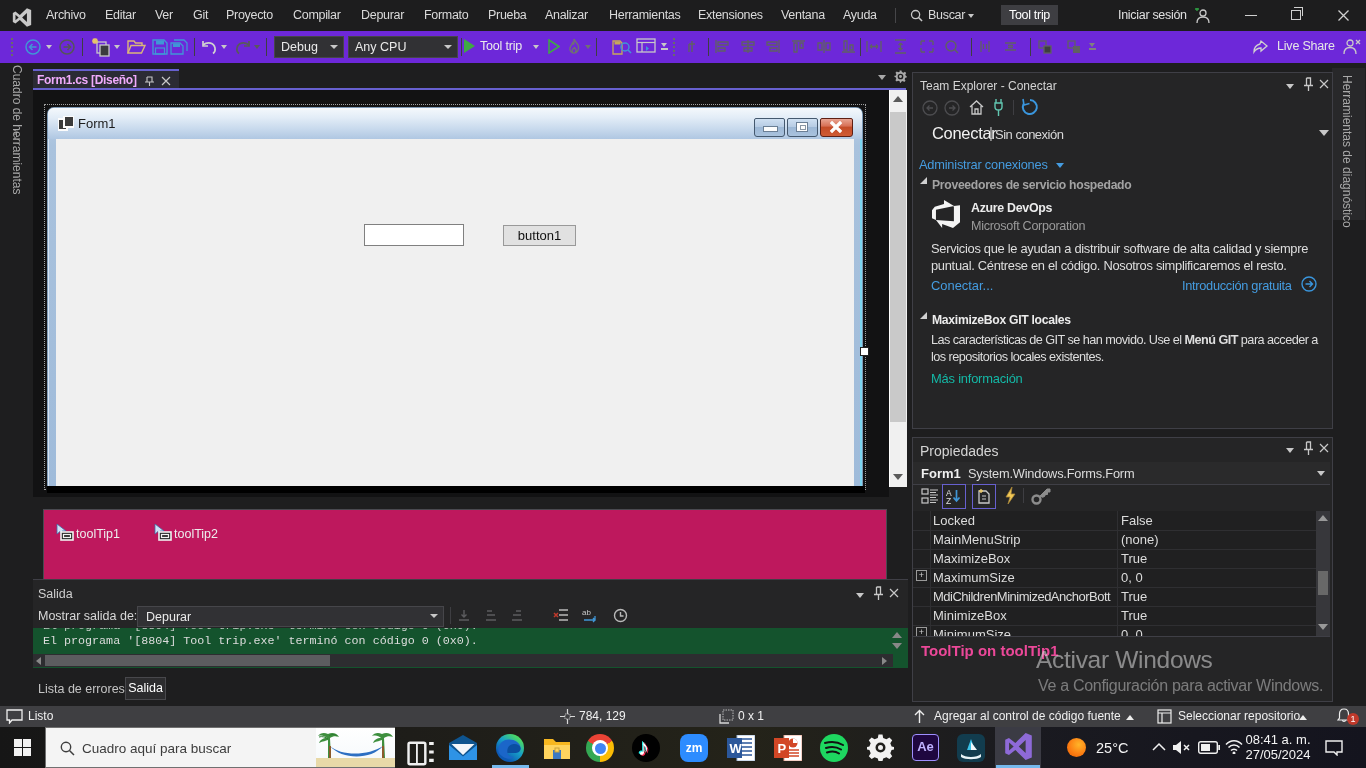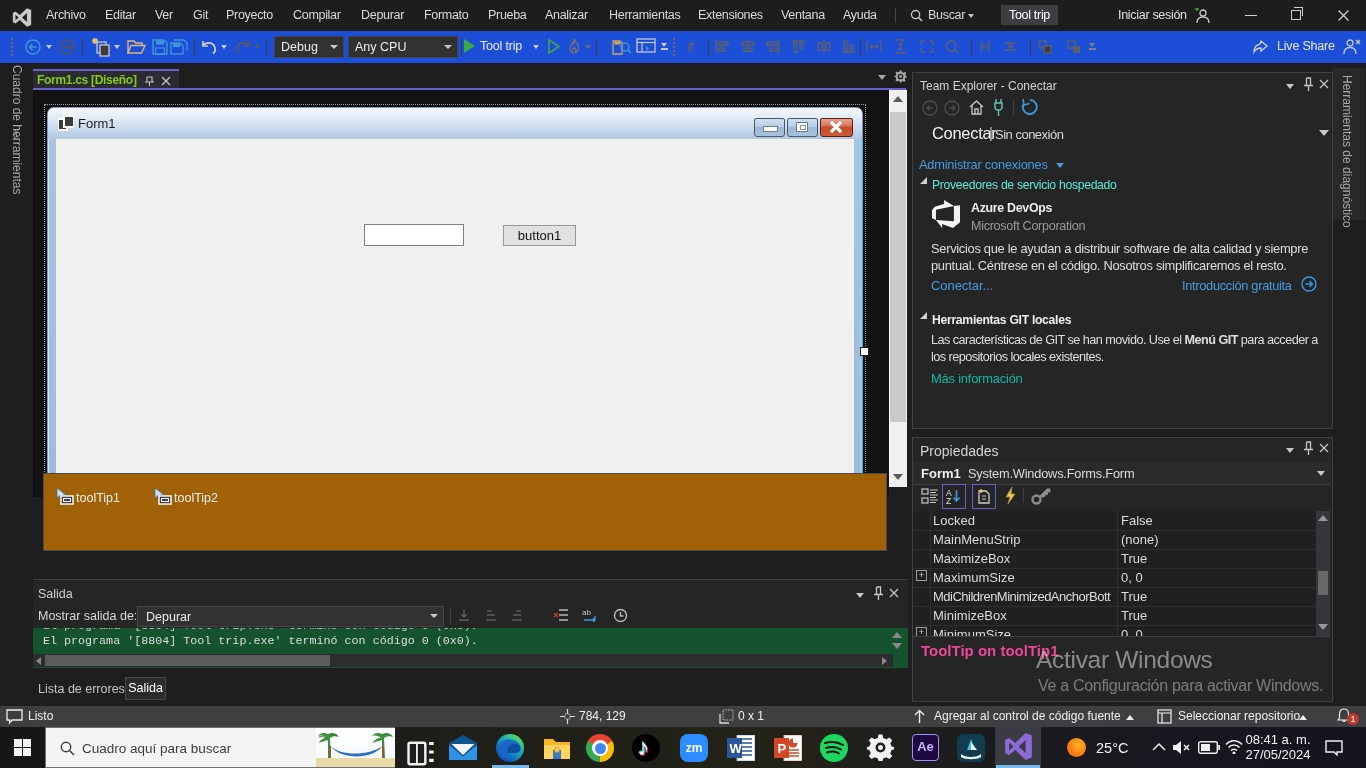--- a/index.html
+++ b/index.html
@@ -2,40 +2,40 @@
 <html><head>
 <meta charset="utf-8">
 <style>
 html,body{margin:0;padding:0;}
 body{width:1366px;height:768px;overflow:hidden;background:#1e1e1f;font-family:"Liberation Sans",sans-serif;position:relative;}
 .abs{position:absolute;}
 #root{position:absolute;left:0;top:0;width:1366px;height:768px;}
 
 #menubar{left:0;top:0;width:1366px;height:31px;background:#1d1d1e;color:#d6d6d6;}
 .menuitem{position:absolute;top:0;height:31px;line-height:31px;font-size:12.5px;letter-spacing:-0.3px;color:#dadada;}
-#toolbar{left:0;top:31px;width:1366px;height:32px;background:#1d4ed8;}
+#toolbar{left:0;top:31px;width:1366px;height:32px;background:#6d28d9;}
 .combo{position:absolute;background:#313134;border:1px solid #46464a;color:#eaeaea;font-size:12.5px;line-height:20px;}
 .combo .arr{position:absolute;right:5px;top:8px;width:0;height:0;border-left:4px solid transparent;border-right:4px solid transparent;border-top:4px solid #c8c8c8;}
 .tsep{position:absolute;top:7px;width:1px;height:18px;background:#3e3e42;}
 .grip{position:absolute;width:4px;height:20px;top:6px;background-image:radial-gradient(circle,#6a6a6a 0.9px,transparent 1px);background-size:4px 4px;}
 
 .vstrip{color:#b8b8b8;font-size:12px;letter-spacing:0px;}
 .vtext{writing-mode:vertical-rl;}
 #tabrow{left:33px;top:63px;width:875px;height:26px;background:#1e1e1f;}
-#tab1{position:absolute;left:0px;top:6px;width:146px;height:20px;background:#2b2b34;border-top:2px solid #6760cf;color:#84cc16;font-weight:bold;font-size:12.5px;}
+#tab1{position:absolute;left:0px;top:6px;width:146px;height:20px;background:#2b2b34;border-top:2px solid #6760cf;color:#f0abfc;font-weight:bold;font-size:12.5px;}
 #purpleline{left:33px;top:88px;width:873px;height:2px;background:#6760cf;}
 #designer{left:33px;top:90px;width:856px;height:407px;background:#121213;overflow:hidden;}
 #vscroll{left:889px;top:90px;width:17px;height:397px;background:#f0f0f0;border-left:1px solid #fff;}
 
 #formwin{position:absolute;left:15px;top:18px;width:814px;height:378px;background:linear-gradient(180deg,#bdd0e7 0%,#a9c2dd 10%,#9fbbda 100%);border-radius:6px 6px 0 0;box-shadow:0 0 0 1px #7d99b5, inset 0 1px 0 #eef4fa, inset 1px 0 0 #d7e4f2, inset -2px 0 0 #7cd4f0;}
 #formtitle{position:absolute;left:0;top:0;width:100%;height:31px;color:#1c1c1c;font-size:13px;background:linear-gradient(180deg,#f4f8fc 0%,#e3edf7 30%,#c6d8ec 70%,#afc7e2 100%);border-radius:6px 6px 0 0;}
 #formclient{position:absolute;left:8px;top:31px;right:8px;bottom:0;background:#f0f0f0;}
 .winbtn{position:absolute;top:10px;height:17px;border-radius:2px 2px 3px 3px;border:1px solid #44586e;}
 
-#tray{left:43px;top:473px;width:842px;height:76px;background:#a16207;border:1px solid #4a4a50;}
+#tray{left:43px;top:509px;width:842px;height:76px;background:#be185d;border:1px solid #4a4a50;}
 
 #salida{left:33px;top:579px;width:875px;height:89px;background:#252526;border-top:1px solid #3f3f46;}
 
 #btabs{left:33px;top:668px;width:875px;height:38px;background:#1e1e1f;}
 
 #teamx{left:912px;top:72px;width:419px;height:355px;background:#252526;border:1px solid #3f3f46;}
 #props{left:912px;top:437px;width:419px;height:263px;background:#252526;border:1px solid #3f3f46;}
 
 #statusbar{left:0;top:706px;width:1366px;height:21px;background:#3f3f42;color:#f0f0f0;font-size:12px;}
 
@@ -387,35 +387,35 @@
         <path d="M9 2 A7 7 0 1 1 2.5 6" fill="none" stroke="#3a96dd" stroke-width="2"></path>
         <path d="M2 1 L3 7 L8.5 5.5" fill="none" stroke="#3a96dd" stroke-width="1.6"></path>
       </svg>
     <span class="abs" style="left:19px;top:51px;font-size:16.5px;color:#f2f2f2;letter-spacing:-0.3px">Conectar</span>
     <span class="abs" style="left:76px;top:51px;font-size:15px;color:#b6b6b6">|</span>
     <span class="abs" style="left:82px;top:54px;font-size:13px;color:#d8d8d8;letter-spacing:-0.5px">Sin conexión</span>
     <div class="abs" style="left:406px;top:57px;width:0;height:0;border-left:5px solid transparent;border-right:5px solid transparent;border-top:6px solid #c8c8c8"></div>
     <span class="abs" style="left:6px;top:84px;font-size:12.8px;color:#459ce0;letter-spacing:-0.2px">Administrar conexiones</span>
     <div class="abs" style="left:143px;top:90px;width:0;height:0;border-left:4.5px solid transparent;border-right:4.5px solid transparent;border-top:5px solid #459ce0"></div>
     <div class="abs" style="left:7px;top:104px;width:0;height:0;border-left:7px solid transparent;border-bottom:7px solid #d0d0d0"></div>
-    <span class="abs" style="left:19px;top:105px;font-size:12.2px;font-weight:normal;color:#5eead4;letter-spacing:-0.3px">Proveedores de servicio hospedado</span>
+    <span class="abs" style="left:19px;top:105px;font-size:12.2px;font-weight:bold;color:#a3a3a3;letter-spacing:-0.3px">Proveedores de servicio hospedado</span>
     <svg class="abs" style="left:17px;top:125px" width="32" height="32" viewBox="0 0 16 16">
         <path fill="#f4f4f4" d="M15 3.622v8.512L11.496 15l-5.432-1.975v1.957L2.989 10.96l8.962.7V4.005L15 3.622zm-2.98.428L6.994 1v2.001L2.382 4.356 1 6.13v4.029l1.978.873V5.869l9.042-1.819z"></path>
       </svg>
     <span class="abs" style="left:58px;top:128px;font-size:12.4px;font-weight:bold;color:#ececec;letter-spacing:-0.3px">Azure DevOps</span>
     <span class="abs" style="left:58px;top:146px;font-size:12.6px;color:#9a9a9a;letter-spacing:-0.3px">Microsoft Corporation</span>
     <div class="abs" style="left:18px;top:168px;width:384px;font-size:12.9px;color:#dedede;letter-spacing:-0.3px;line-height:16.5px">Servicios que le ayudan a distribuir software de alta calidad y siempre puntual. Céntrese en el código. Nosotros simplificaremos el resto.</div>
     <span class="abs" style="left:18px;top:205px;font-size:12.9px;color:#459ce0">Conectar...</span>
     <span class="abs" style="left:269px;top:205px;font-size:12.8px;color:#459ce0;letter-spacing:-0.3px">Introducción gratuita</span>
     <svg class="abs" style="left:388px;top:203px" width="16" height="16" viewBox="0 0 16 16">
         <circle cx="8" cy="8" r="7" fill="none" stroke="#3a96dd" stroke-width="1.4"></circle>
         <path d="M4.5 8 L11 8 M8.5 5 L11.5 8 L8.5 11" fill="none" stroke="#3a96dd" stroke-width="1.4"></path>
       </svg>
     <div class="abs" style="left:7px;top:239px;width:0;height:0;border-left:7px solid transparent;border-bottom:7px solid #d0d0d0"></div>
-    <span class="abs" style="left:19px;top:240px;font-size:12.2px;font-weight:bold;color:#ececec;letter-spacing:-0.3px">Herramientas GIT locales</span>
+    <span class="abs" style="left:19px;top:240px;font-size:12.2px;font-weight:bold;color:#ececec;letter-spacing:-0.3px">MaximizeBox GIT locales</span>
     <div class="abs" style="left:18px;top:259px;width:396px;font-size:12.7px;color:#dedede;letter-spacing:-0.55px;line-height:16.5px">Las características de GIT se han movido. Use el <b>Menú GIT</b> para acceder a los repositorios locales existentes.</div>
     <span class="abs" style="left:18px;top:298px;font-size:12.9px;color:#14b8a6;letter-spacing:-0.2px">Más información</span>
   </div>
   <div class="abs" id="props">
     <span class="abs" style="left:7px;top:5px;font-size:14px;color:#d4d4d4">Propiedades</span>
     <div class="abs" style="left:373px;top:10px;width:0;height:0;border-left:4px solid transparent;border-right:4px solid transparent;border-top:5px solid #c8c8c8"></div>
     <svg class="abs" style="left:390px;top:3px" width="11" height="15" viewBox="0 0 11 15">
         <path d="M3.5 1 L7.5 1 L7.5 8 M3.5 1 L3.5 8 M1 8.5 L10 8.5 M5.5 9 L5.5 14" fill="none" stroke="#c8c8c8" stroke-width="1.3"></path>
       </svg>
     <svg class="abs" style="left:406px;top:5px" width="10" height="10" viewBox="0 0 10 10">

